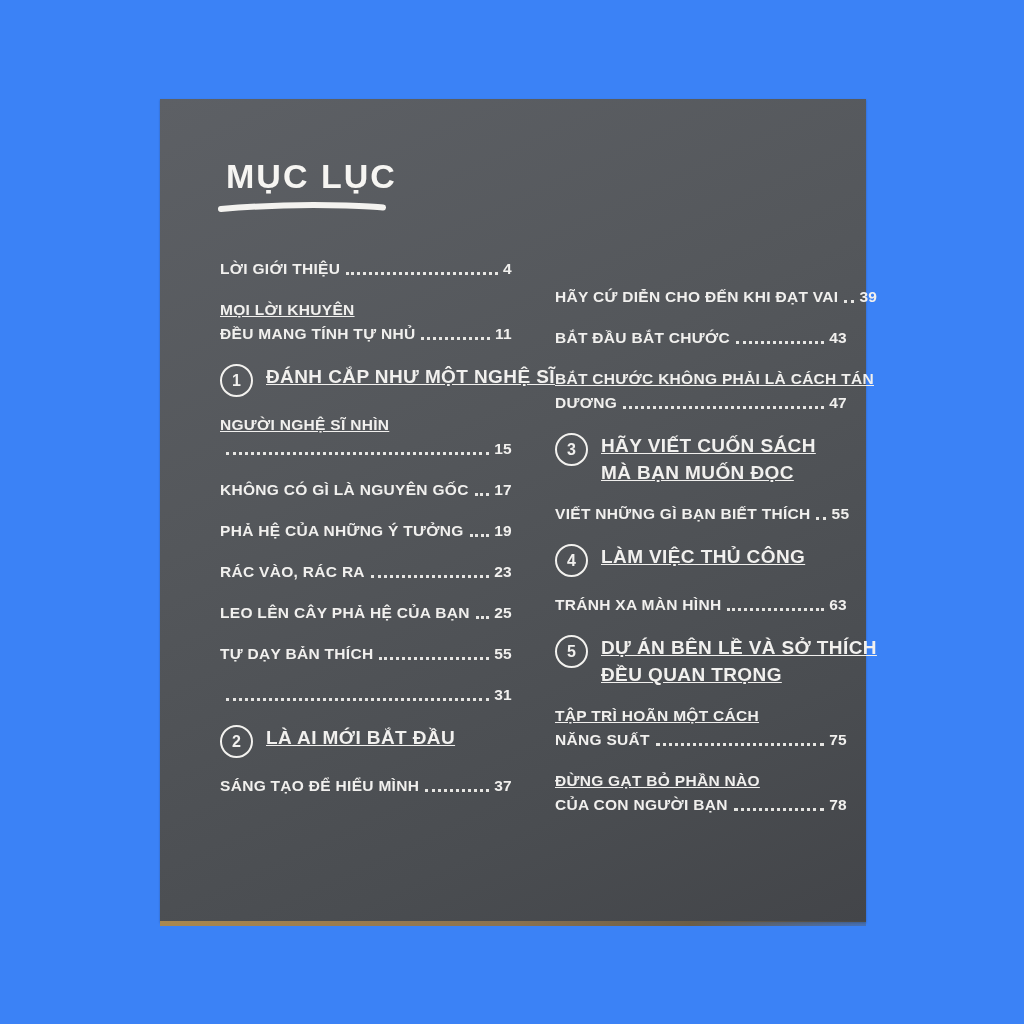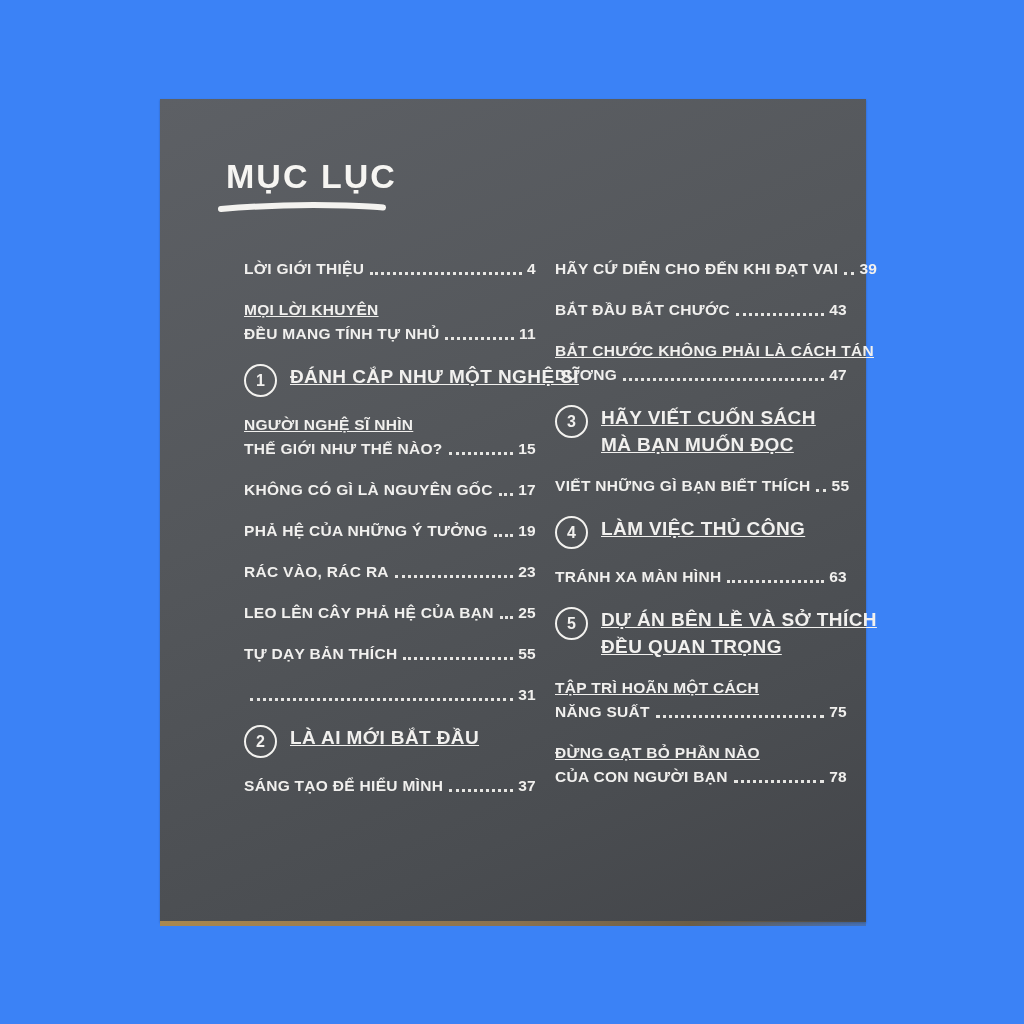--- a/index.html
+++ b/index.html
@@ -43,22 +43,22 @@
   .title-underline {
     display: block;
     margin-top: 4px;
     margin-left: -10px;
   }
   .col {
     position: absolute;
     top: 158px;
     width: 292px;
   }
-  .col-left  { left: 84px;  }
-  .col-right { left: 395px; }
+  .col-left  { left: 60px;  }
+  .col-right { left: 395px; margin-top: 28px; }
   .entry {
     margin-bottom: 17px;
     font-size: 15.5px;
     font-weight: bold;
     letter-spacing: .3px;
     line-height: 24px;
   }
   .entry-line { white-space: nowrap; text-decoration: underline; }
   .entry-line-last {
     display: flex;
@@ -128,21 +128,20 @@
         </div>
         <div class="chapter">
           <div class="chapter-num">1</div>
           <div class="chapter-title">
             <div class="entry-line">ĐÁNH CẮP NHƯ MỘT NGHỆ SĨ</div>
           </div>
         </div>
         <div class="entry">
           <div class="entry-line">NGƯỜI NGHỆ SĨ NHÌN</div>
           <div class="entry-line-last">
-            <span class="entry-label">THẾ GIỚI NHƯ THẾ NÀO?</span>
             <span class="leader"></span>
             <span class="page-num">15</span>
           </div>
         </div>
         <div class="entry">
           <div class="entry-line-last">
             <span class="entry-label">KHÔNG CÓ GÌ LÀ NGUYÊN GỐC</span>
             <span class="leader"></span>
             <span class="page-num">17</span>
           </div>

